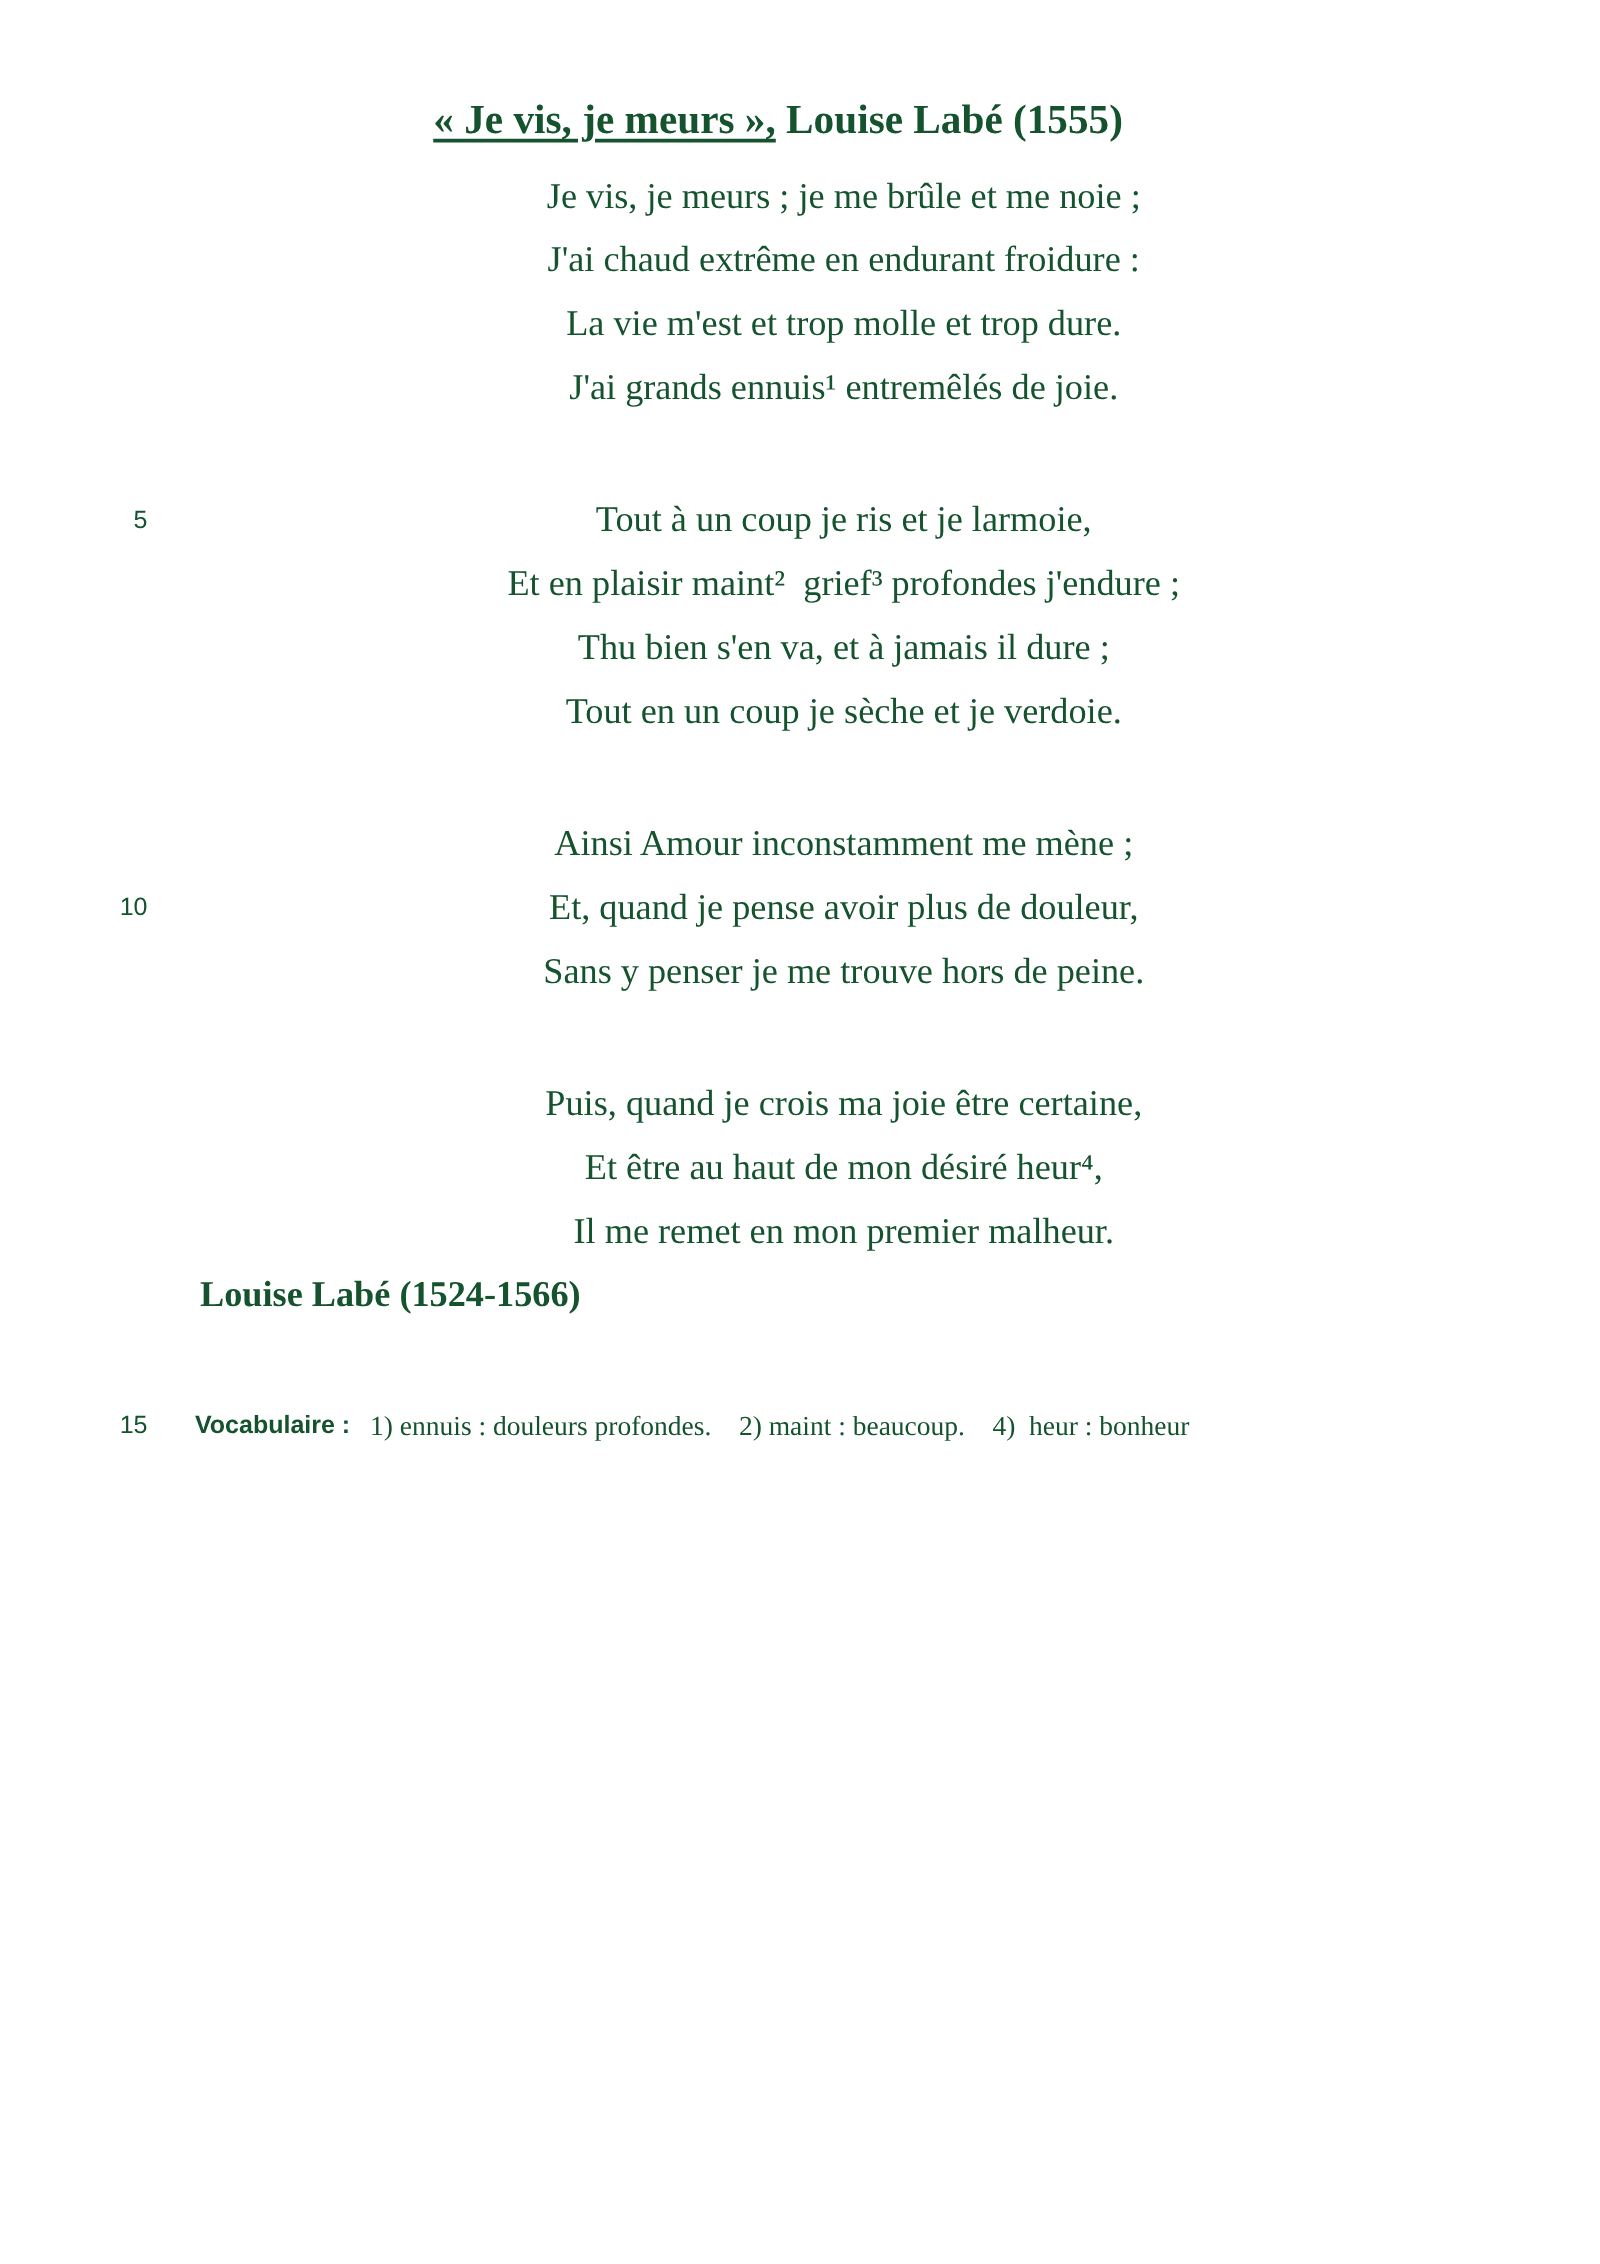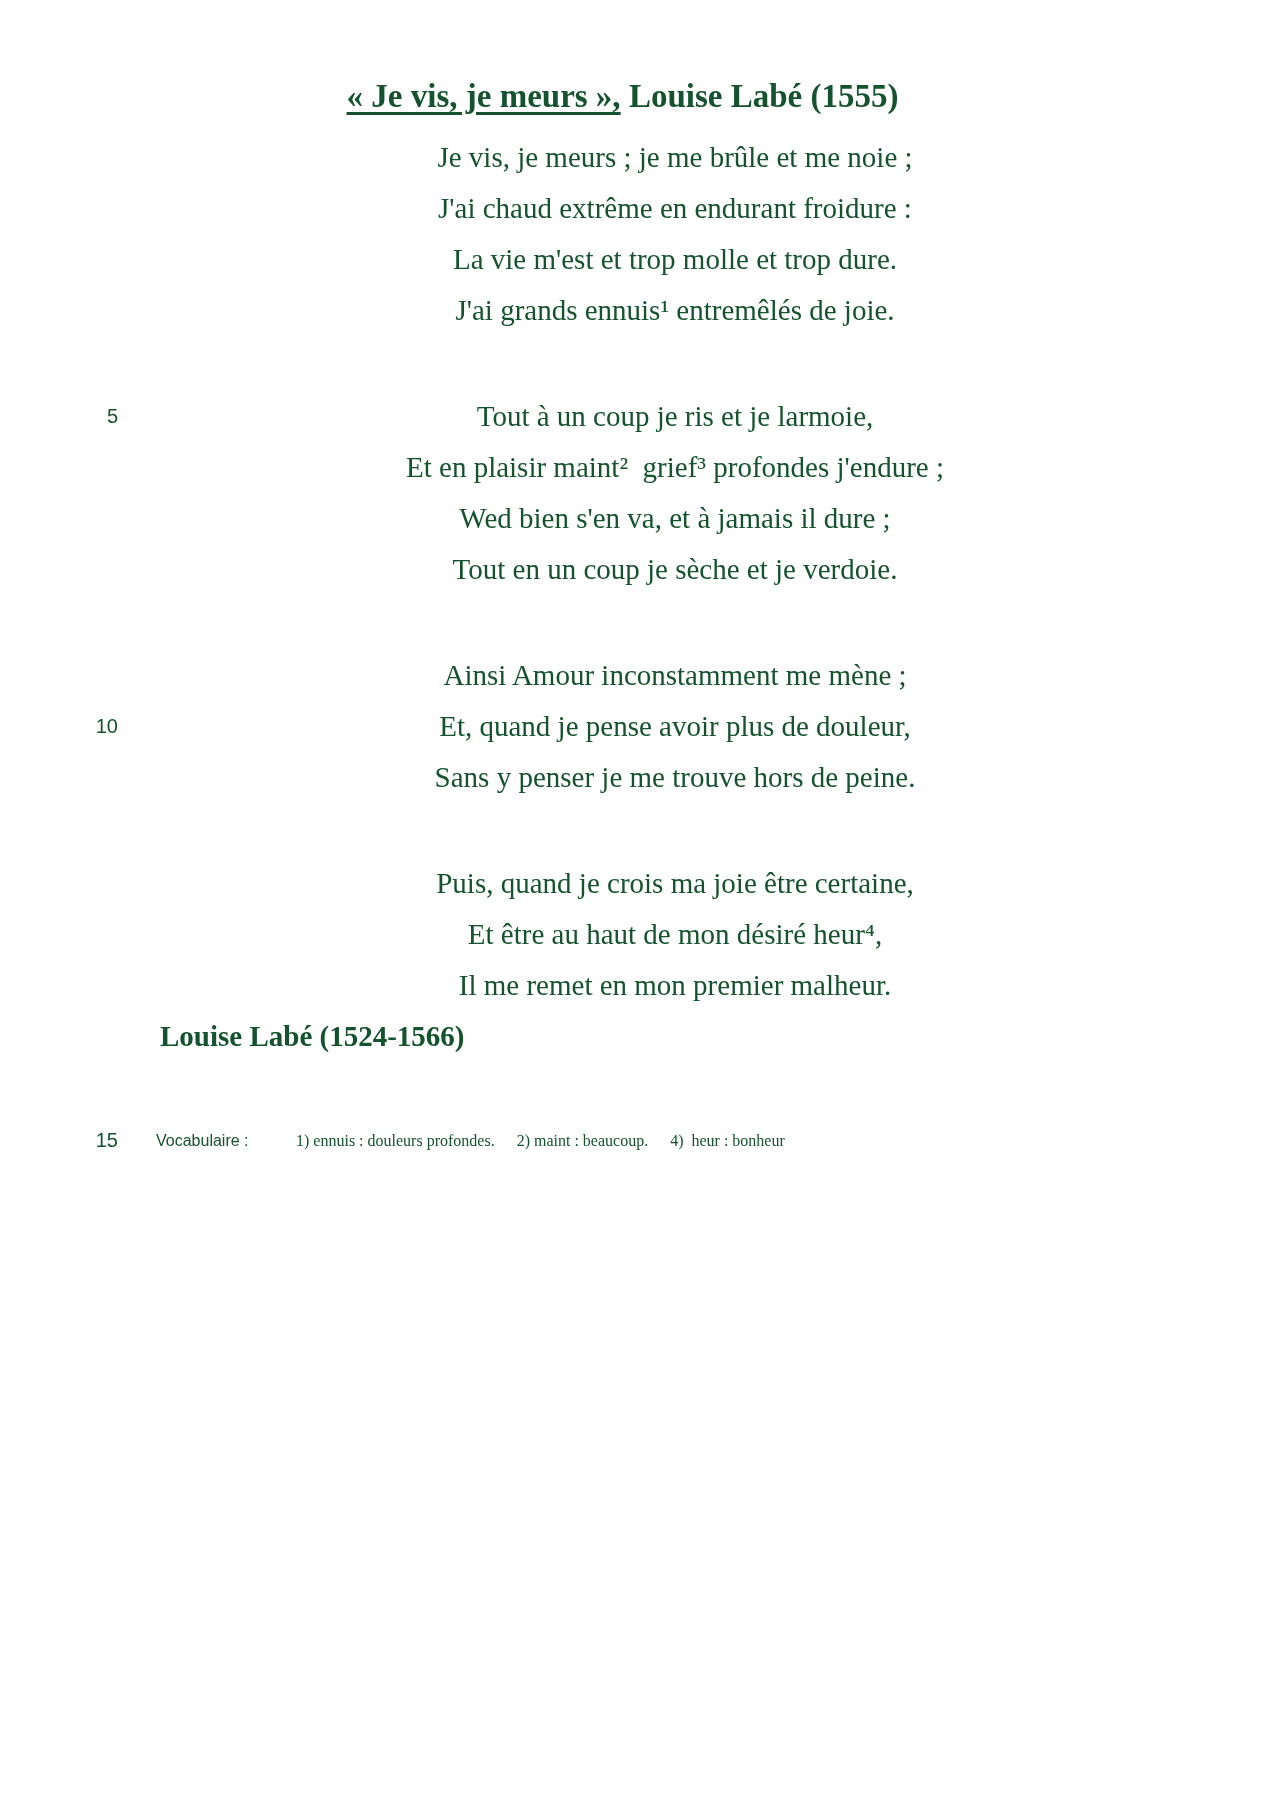--- a/index.html
+++ b/index.html
@@ -47,28 +47,28 @@
     font-weight:bold;
   }
   .vocab-row {
     position:absolute; top:1115px; left:0;
     width:1280px; height:51px; line-height:51px;padding-left:20px;
   }
   .vocab-row .line-num { left:60px; }
   .vocab-label {
     position:absolute; left:156px; top:0;
     font-family:"Liberation Sans","DejaVu Sans",sans-serif;
-    font-weight:normal; font-size:16px; line-height:51px;
+    font-weight:bold; font-size:20px; line-height:51px;
     white-space:pre-wrap;
     text-align:right;
   }
   .vocab-items {
     position:absolute; left:296px; top:0;
     display:flex; gap:22px;
-    font-size:16px; line-height:51px;
+    font-size:22px; line-height:51px;
     white-space:pre-wrap;
   }
 </style>
 </head>
 <body>
 
 <div class="page">
 
   <h1 class="doc-title"><span class="title-underlined">« Je vis, je meurs »,</span><span> Louise Labé (1555)</span></h1>
 
@@ -77,21 +77,21 @@
     <div class="stanza">
       <div class="poem-line"><span>Je vis, je meurs ; je me brûle et me noie ;</span></div>
       <div class="poem-line"><span>J'ai chaud extrême en endurant froidure :</span></div>
       <div class="poem-line"><span>La vie m'est et trop molle et trop dure.</span></div>
       <div class="poem-line"><span>J'ai grands ennuis¹ entremêlés de joie.</span></div>
     </div>
 
     <div class="stanza">
       <div class="poem-line"><span class="line-num">5</span><span>Tout à un coup je ris et je larmoie,</span></div>
       <div class="poem-line"><span>Et en plaisir maint²  grief³ profondes j'endure ;</span></div>
-      <div class="poem-line"><span>Wed bien s'en va, et à jamais il dure ;</span></div>
+      <div class="poem-line"><span>Thu bien s'en va, et à jamais il dure ;</span></div>
       <div class="poem-line"><span>Tout en un coup je sèche et je verdoie.</span></div>
     </div>
 
     <div class="stanza">
       <div class="poem-line"><span>Ainsi Amour inconstamment me mène ;</span></div>
       <div class="poem-line"><span class="line-num">10</span><span>Et, quand je pense avoir plus de douleur,</span></div>
       <div class="poem-line"><span>Sans y penser je me trouve hors de peine.</span></div>
     </div>
 
     <div class="stanza">

